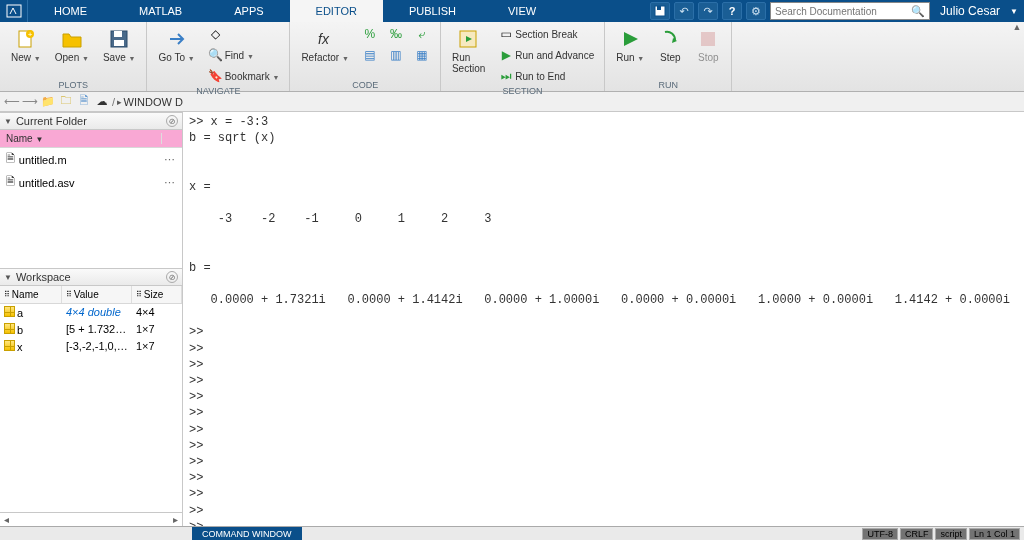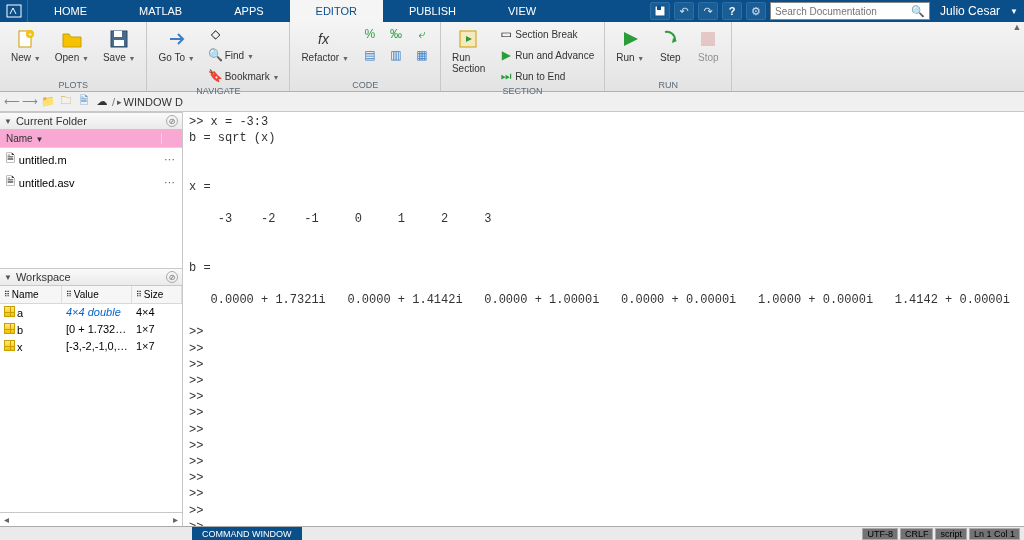--- a/index.html
+++ b/index.html
@@ -347,21 +347,21 @@
           </div>
       </div>
       <div class="ws-table" id="ws-table">
           <div class="ws-row">
             <div class="c c1"><span class="var-ico"></span>a</div>
             <div class="c c2 link">4×4 double</div>
             <div class="c c3">4×4</div>
           </div>
           <div class="ws-row">
             <div class="c c1"><span class="var-ico"></span>b</div>
-            <div class="c c2">[0 + 1.7321...</div>
+            <div class="c c2">[5 + 1.7321...</div>
             <div class="c c3">1×7</div>
           </div>
           <div class="ws-row">
             <div class="c c1"><span class="var-ico"></span>x</div>
             <div class="c c2">[-3,-2,-1,0,1...</div>
             <div class="c c3">1×7</div>
           </div>
         </div>
     </div>
 

